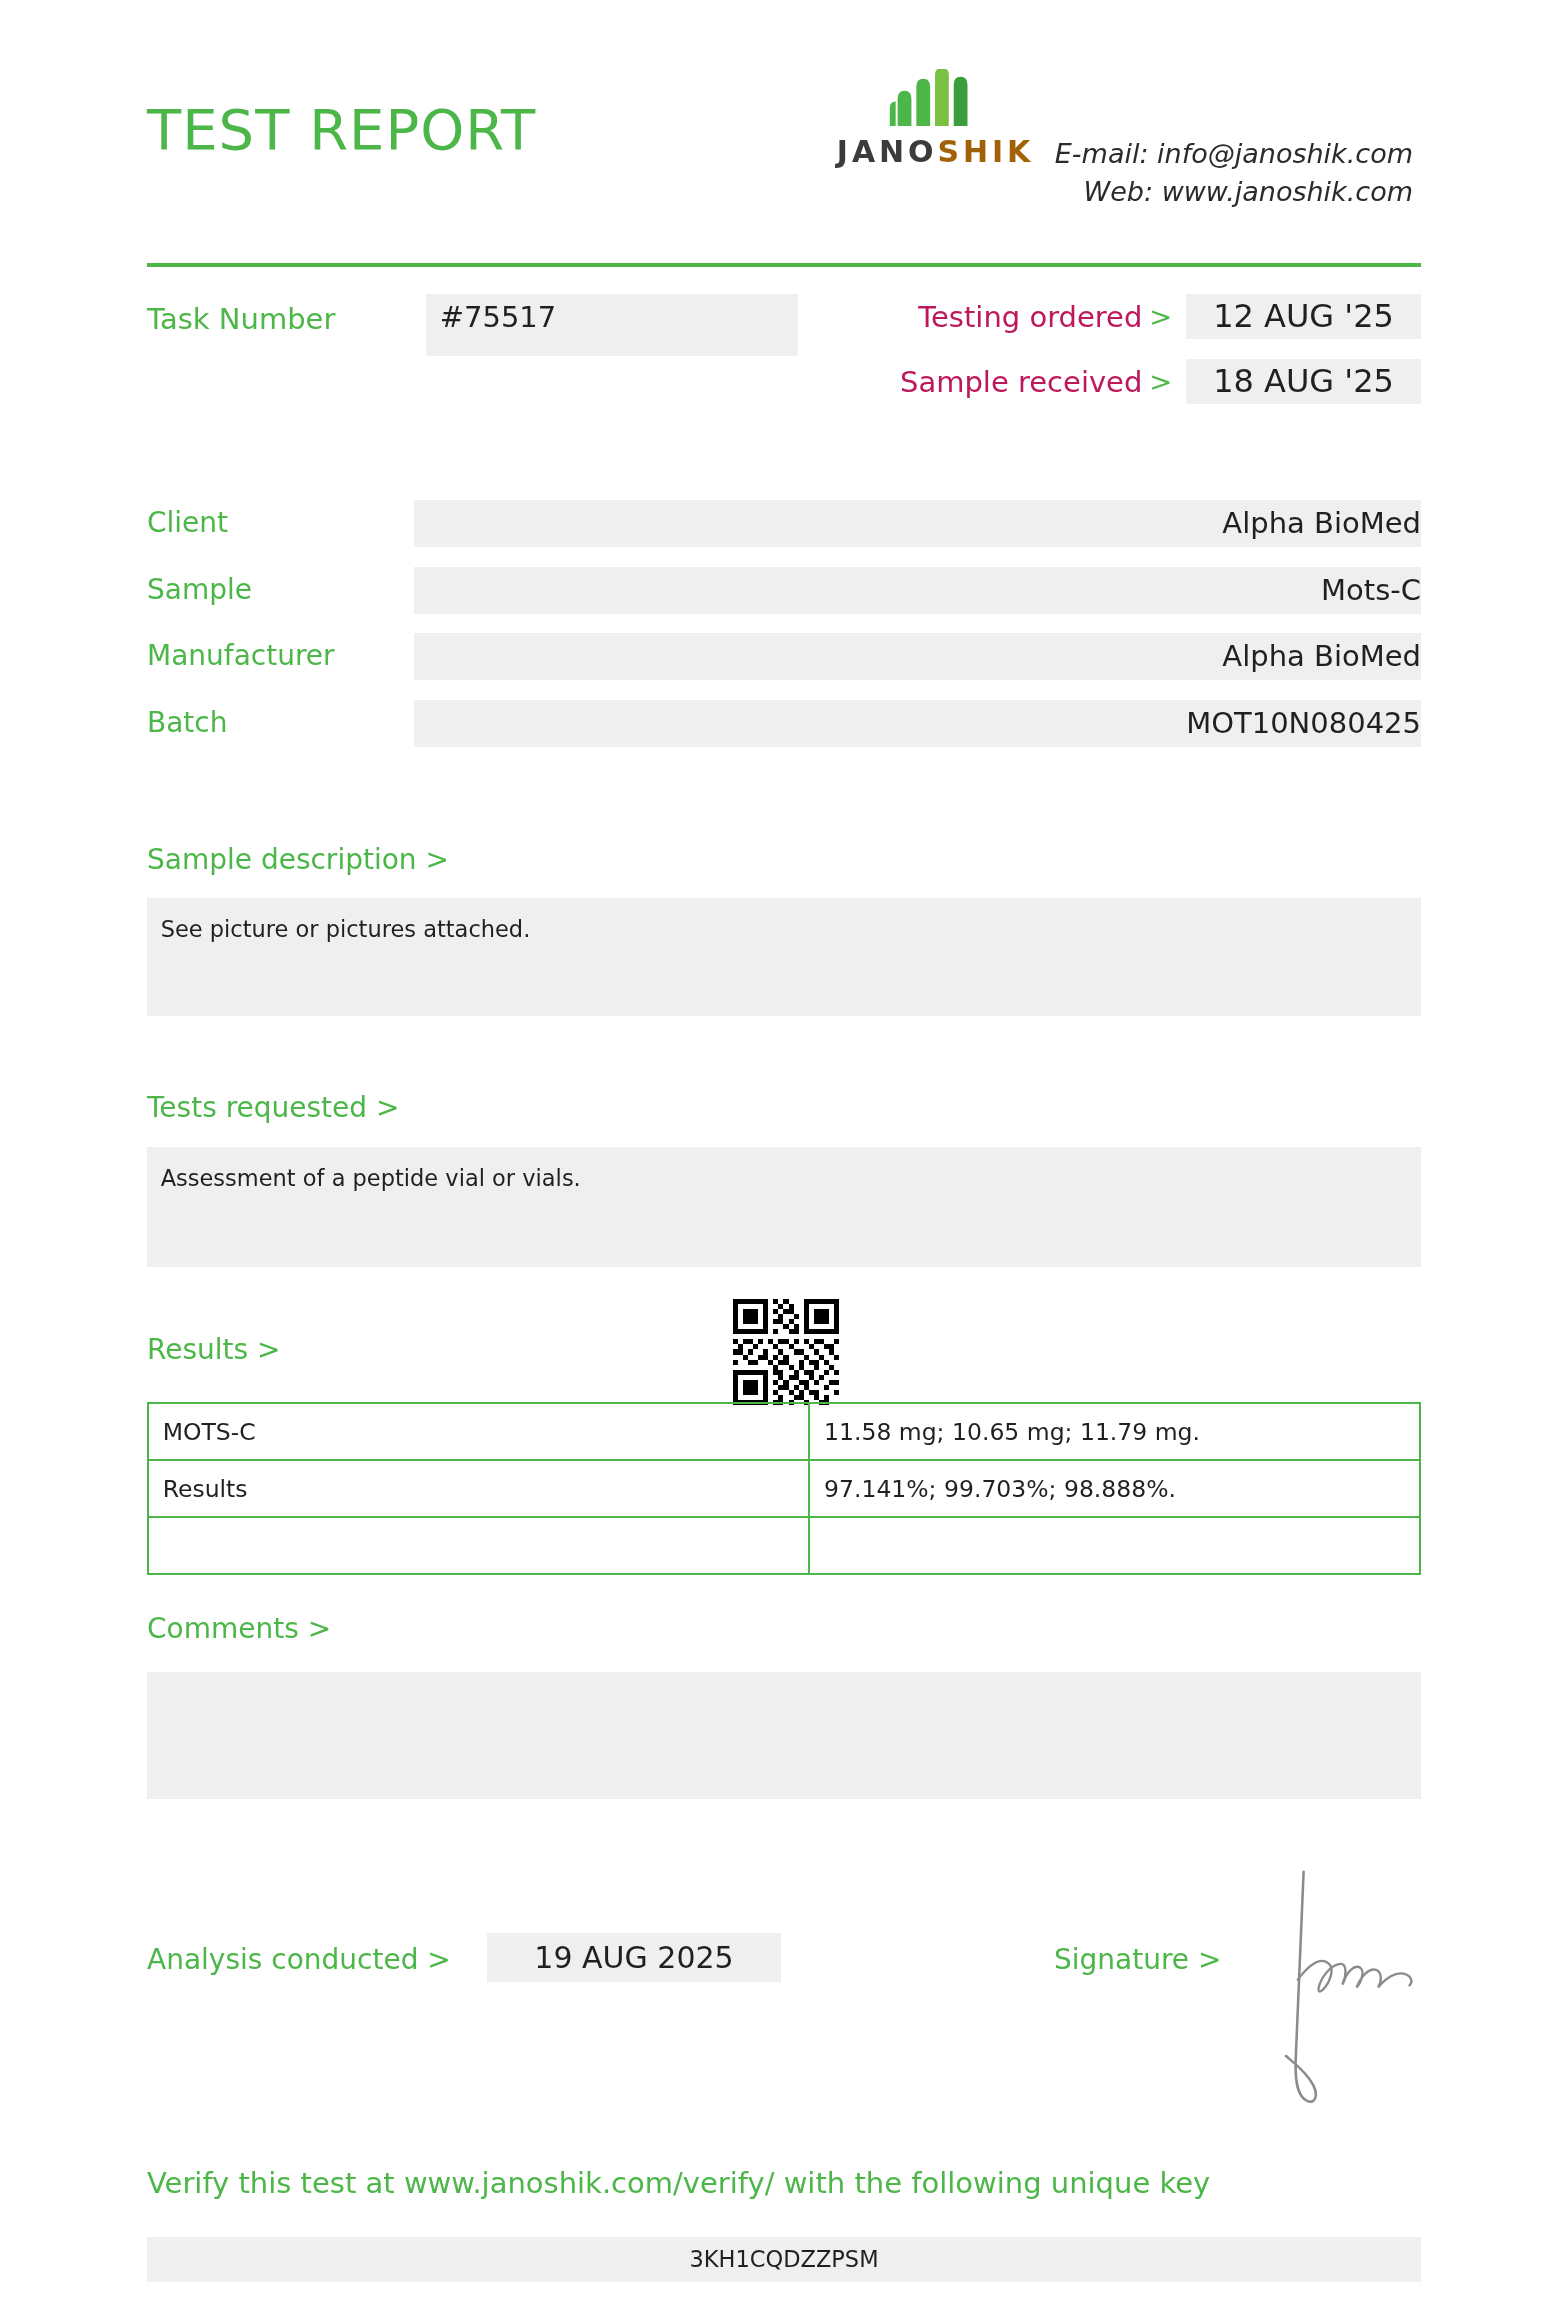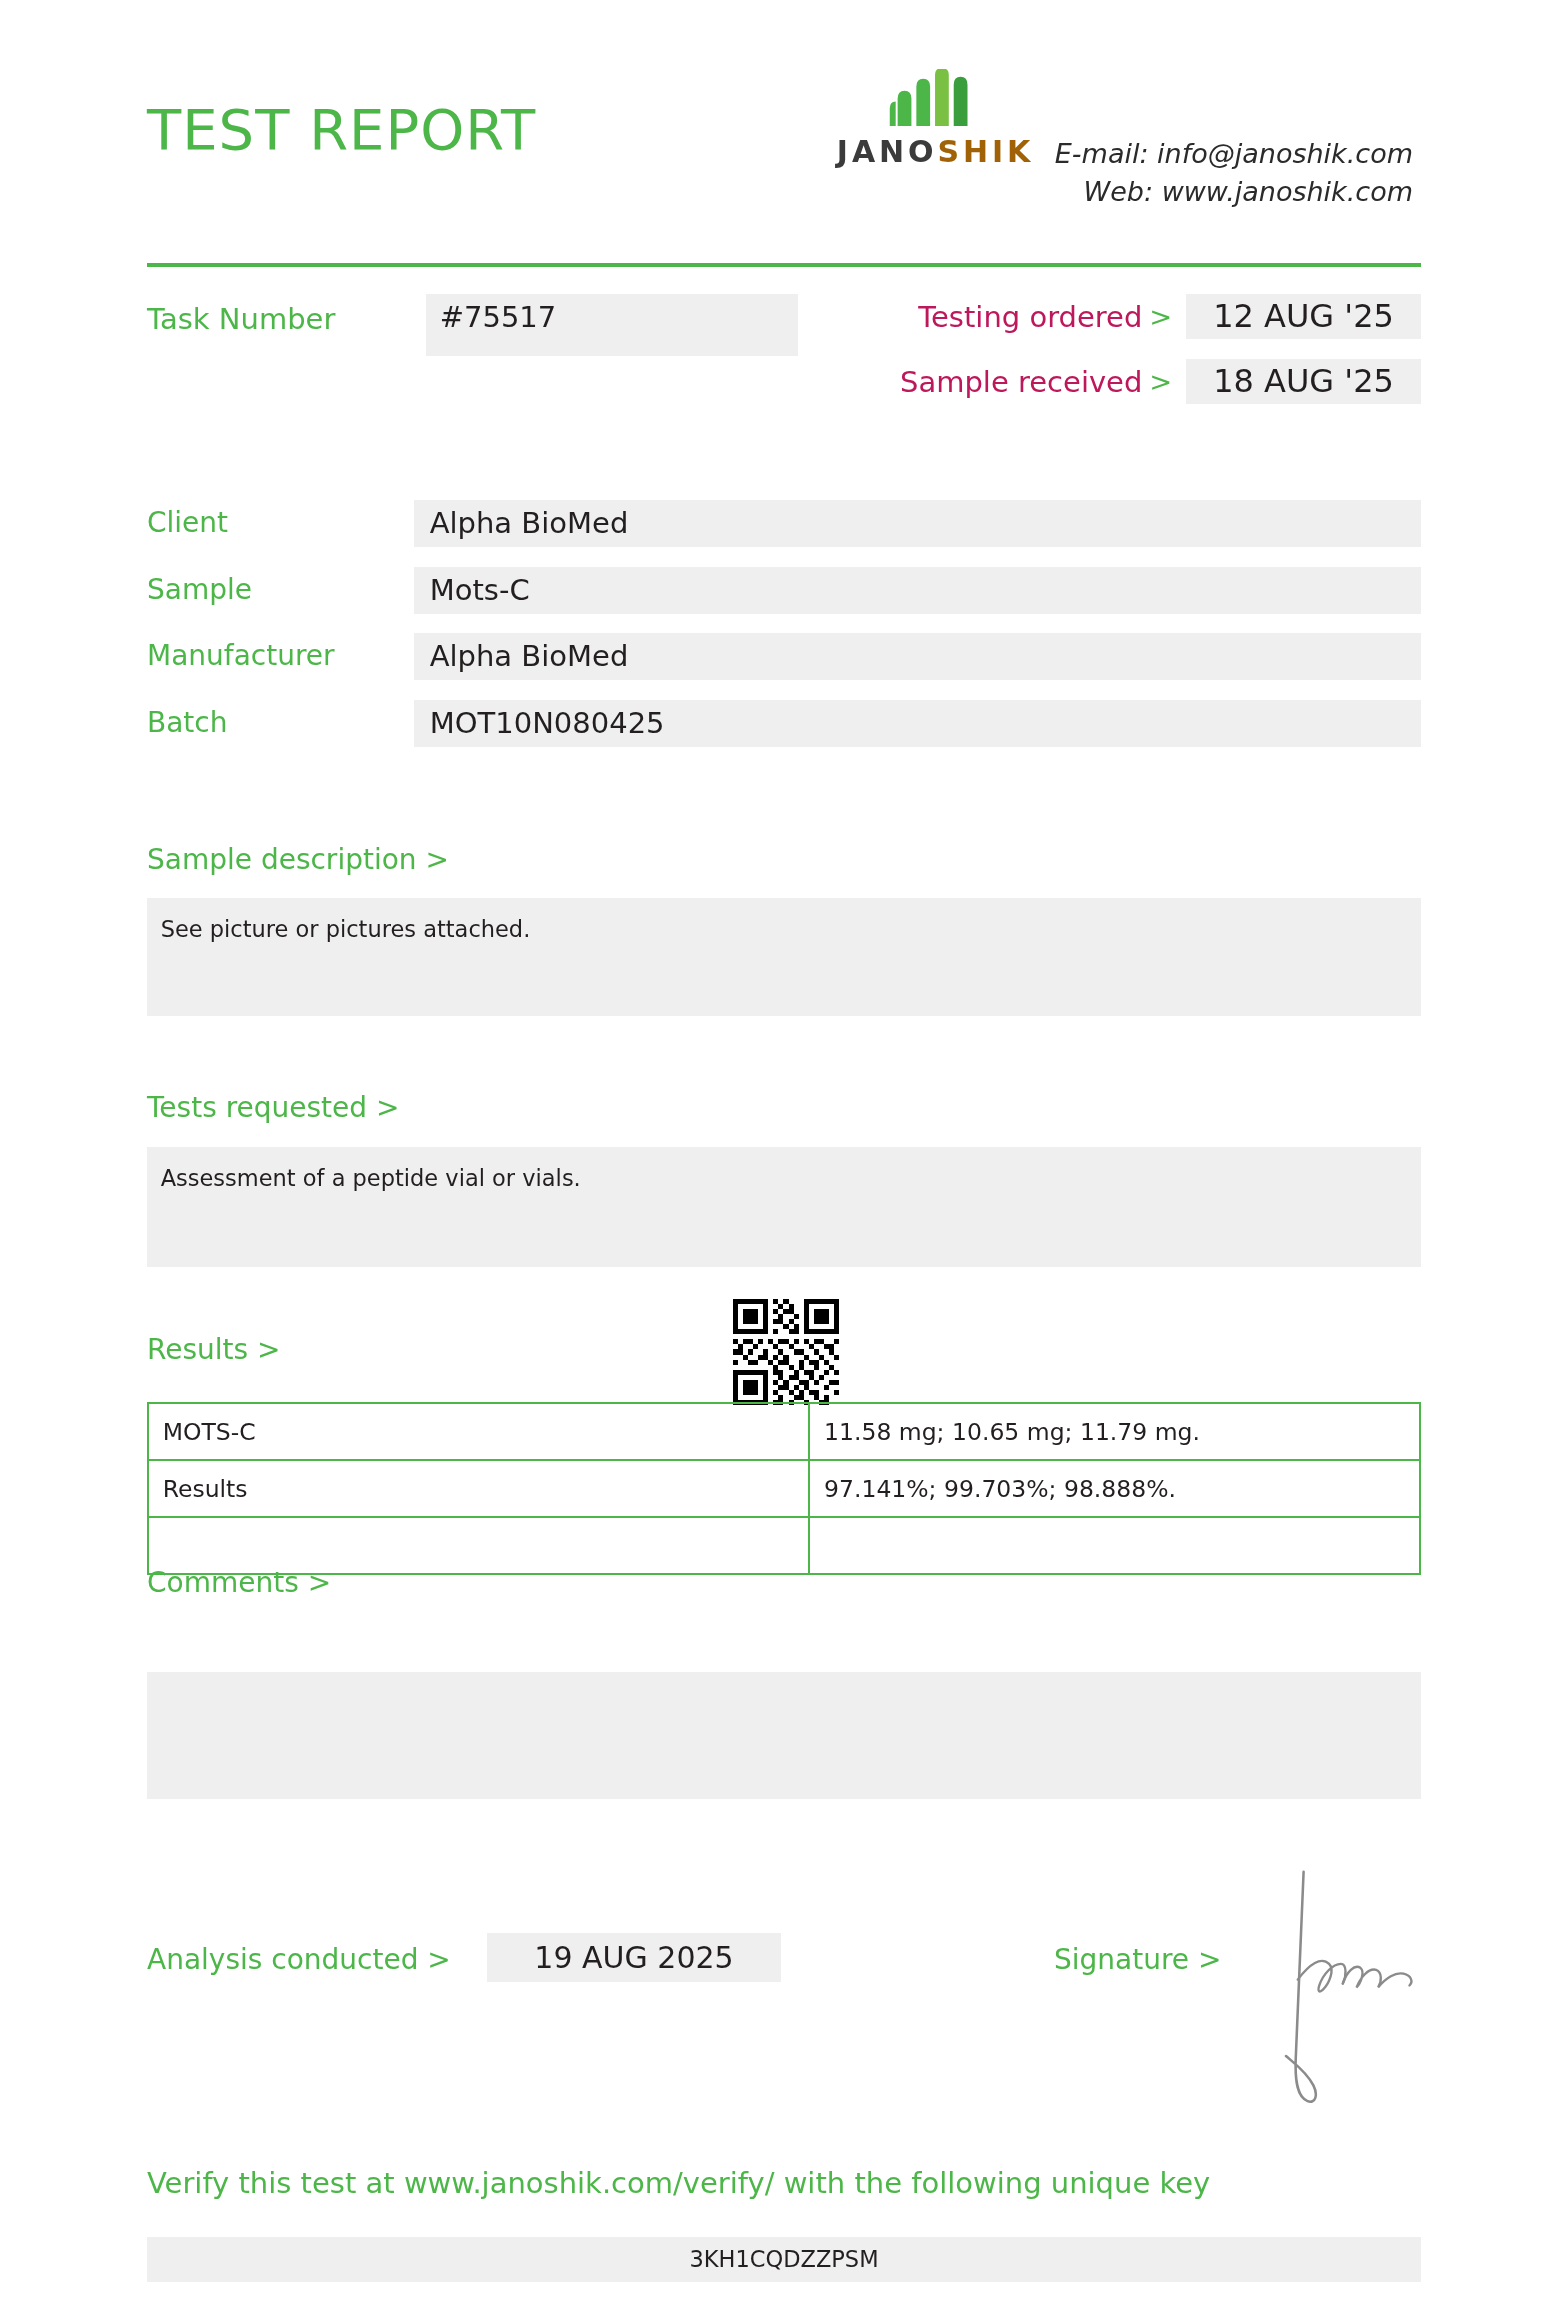--- a/index.html
+++ b/index.html
@@ -147,20 +147,21 @@
   .info {
     position: absolute;
     left: 147px;
     top: 500px;
     width: 1274px;
   }
   .info-row {
     position: relative;
     height: 51px;
     margin-bottom: 15.7px;
+    text-align: right;
   }
   .info-label {
     position: absolute;
     left: 0;
     top: 5.9px;
     font-size: 28px;
     color: #4cb648;
   }
   .info-value {
     position: absolute;
@@ -230,21 +231,21 @@
     border: 2px solid #4cb648;
     height: 55px;
     font-size: 23.5px;
     padding: 0 13.7px;
     vertical-align: middle;
     color: #231f20;
   }
   .results-table td.col-name { width: 632px; }
 
   
-  .comments-title { position: absolute; left: 147px; top: 1566px; }
+  .comments-title { position: absolute; left: 147px; top: 1612px; }
   .comments-box {
     position: absolute;
     left: 147px;
     top: 1672px;
     width: 1274px;
     height: 127px;
     background: #efefef;
   }
 
   

